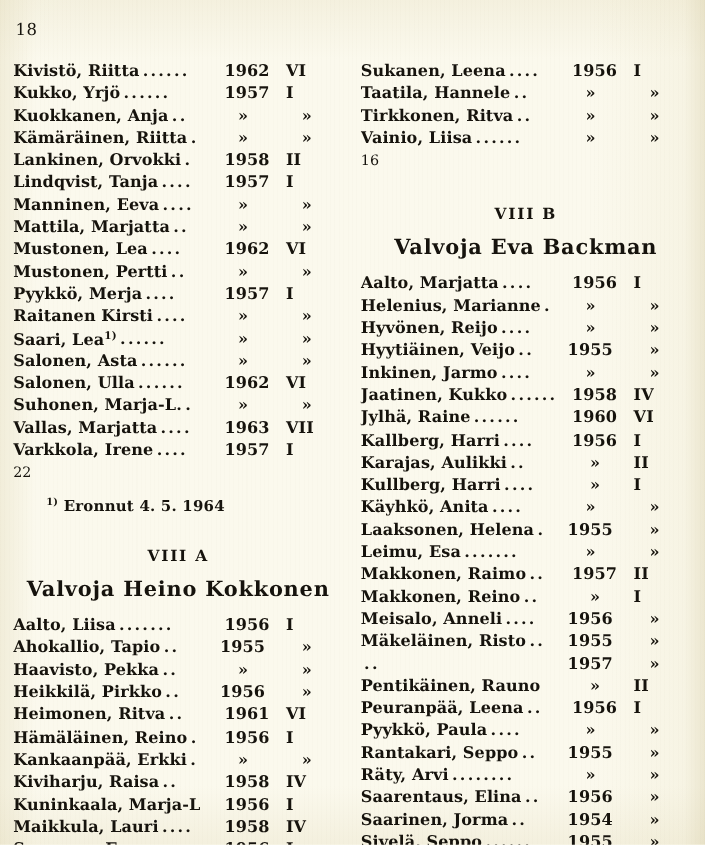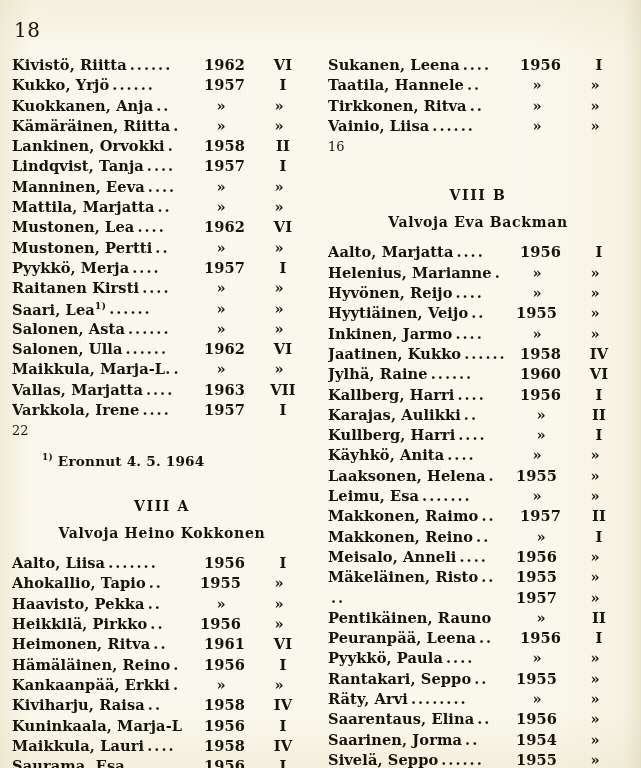--- a/index.html
+++ b/index.html
@@ -56,21 +56,21 @@
     z-index: 2;
     width: 641px;
     height: 768px;
   }
 
   
   .folio {
     position: absolute;
     left: 14px;
     top: 18px;
-    font-size: 20px;
+    font-size: 15px;
     letter-spacing: 0.5px;
   }
 
   
   .col {
     position: absolute;
     top: 56px;
     width: 300px;
   }
   .col-left  { left: 12px; }
@@ -98,21 +98,21 @@
     letter-spacing: 2.0px;
     font-weight: 700;
   }
   .yr {
     flex: 0 0 54px;
     text-align: left;
     padding-right: 2px;
   }
   .rn {
     flex: 0 0 46px;
-    text-align: center;
+    text-align: left;
     padding-right: 6px;
   }
   
   .yr.ditto { text-align: center; padding-right: 8px; }
   .rn.ditto { text-align: center; padding-right: 10px; }
 
   .sup {
     font-size: 9.5px;
     vertical-align: super;
     font-weight: 700;
@@ -138,21 +138,21 @@
   
   .sec-class {
     text-align: center;
     font-size: 14px;
     font-weight: 700;
     letter-spacing: 1.6px;
     padding-top: 30px;
   }
   .sec-sup {
     text-align: center;
-    font-size: 14px;
+    font-size: 19px;
     font-weight: 700;
     letter-spacing: 0.7px;
     padding-top: 11px;
     padding-bottom: 13px;
   }
 </style>
 </head>
 <body>
 
 <div class="paper"></div>
@@ -248,21 +248,21 @@
           <span class="yr ditto">»</span>
           <span class="rn ditto">»</span>
         </div>
         <div class="row">
           <span class="nm">Salonen, Ulla</span>
           <span class="dots">......</span>
           <span class="yr">1962</span>
           <span class="rn">VI</span>
         </div>
         <div class="row">
-          <span class="nm">Maikkula, Marja-L.</span>
+          <span class="nm">Suhonen, Marja-L.</span>
           <span class="dots">.</span>
           <span class="yr ditto">»</span>
           <span class="rn ditto">»</span>
         </div>
         <div class="row">
           <span class="nm">Vallas, Marjatta</span>
           <span class="dots">....</span>
           <span class="yr">1963</span>
           <span class="rn">VII</span>
         </div>

